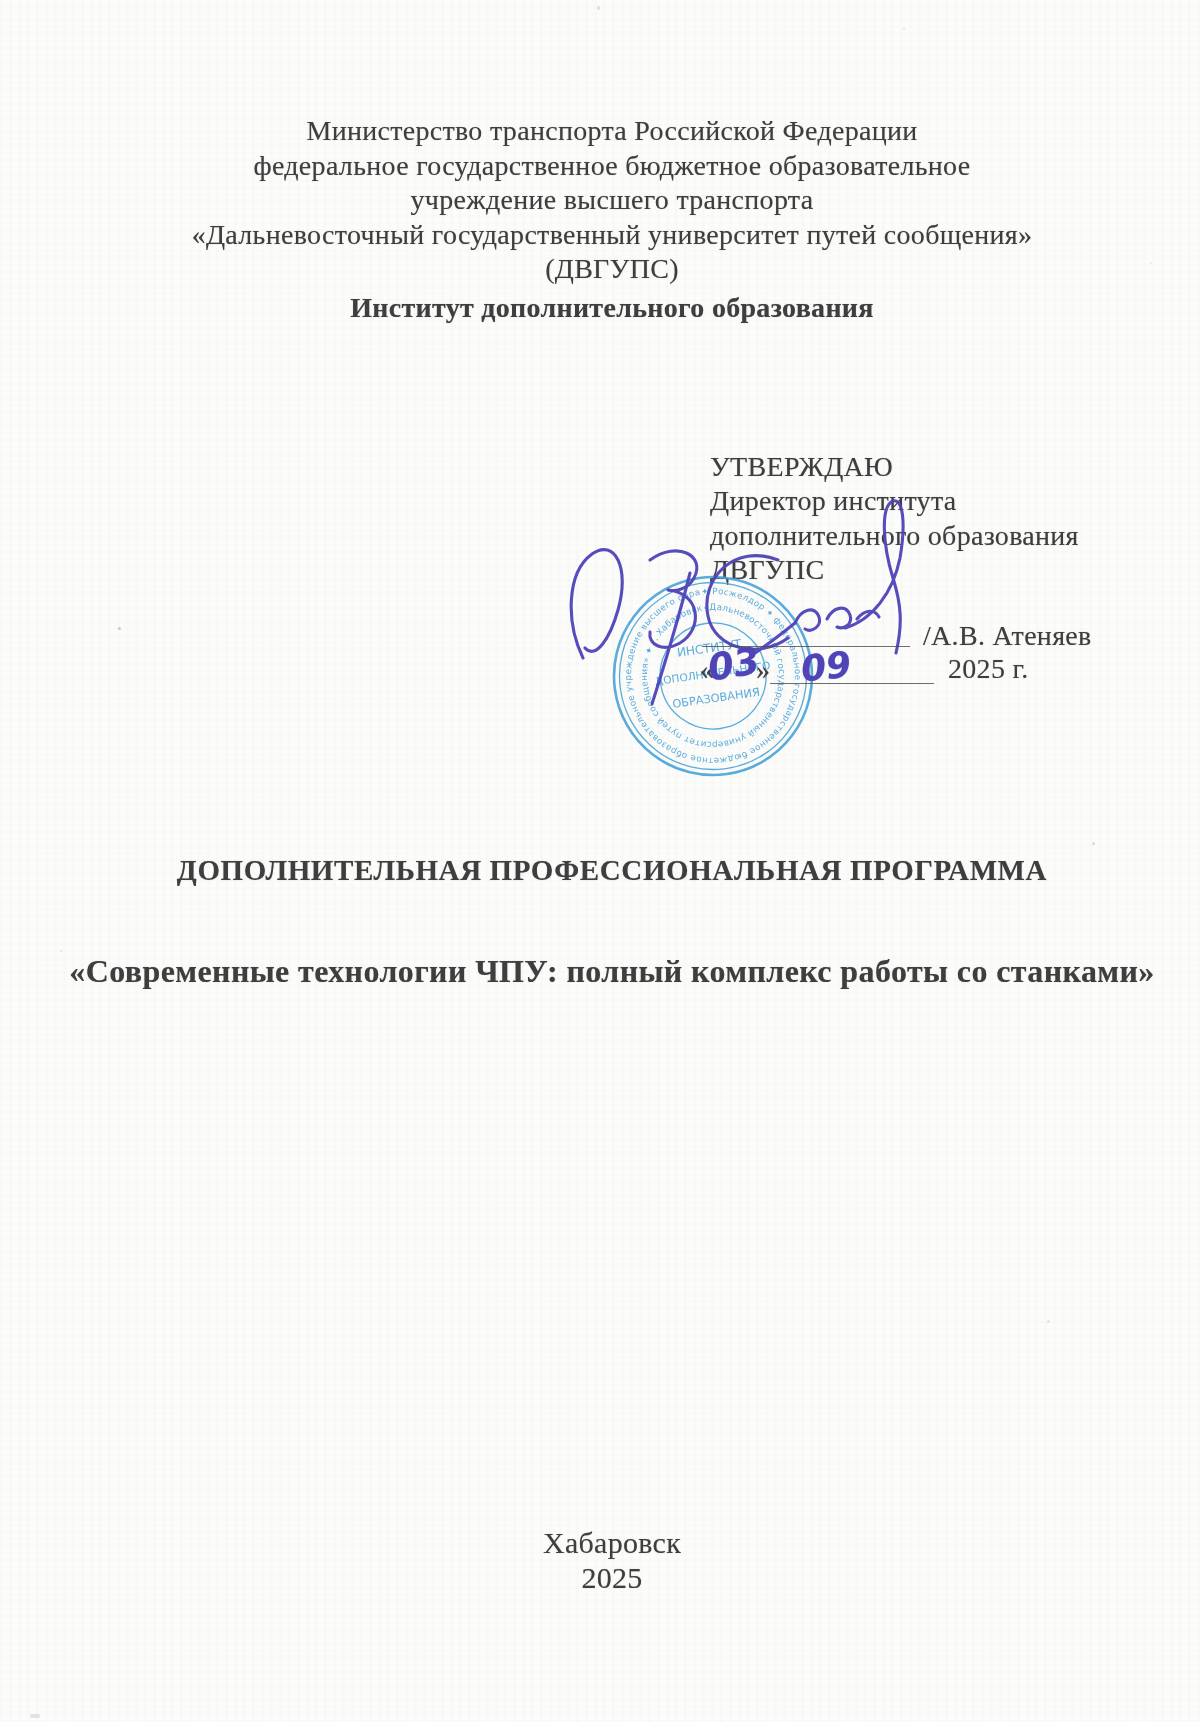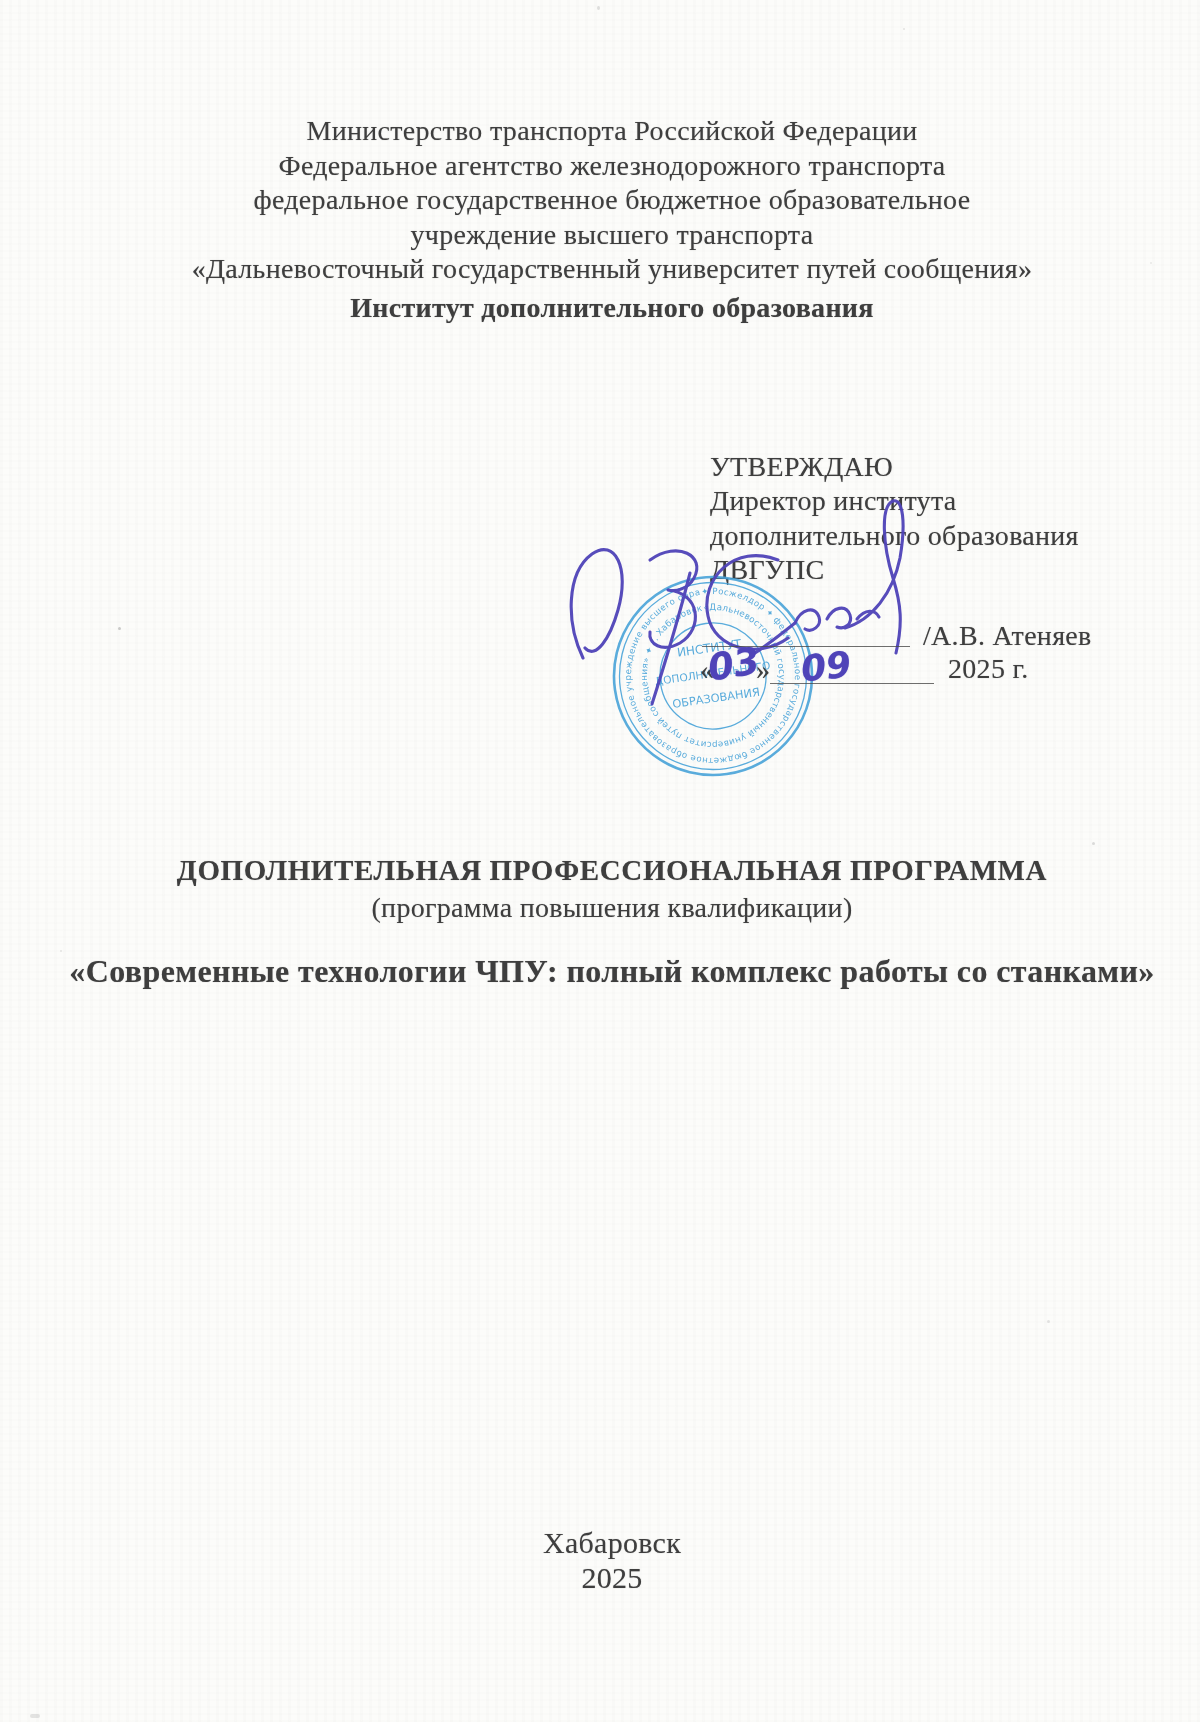--- a/index.html
+++ b/index.html
@@ -81,24 +81,24 @@
 
   .speck{position:absolute;background:rgba(80,80,80,.28);border-radius:50%;}
 </style>
 </head>
 <body>
 
 <div class="page">
 
   <div class="center-col header-block print">
     <span style="display:block">Министерство транспорта Российской Федерации</span>
-    <span style="display:block">Федеральное агентство железнодорожного транспорта</span>
     <span style="display:block">федеральное государственное бюджетное образовательное</span>
     <span style="display:block">учреждение высшего транспорта</span>
     <span style="display:block">«Дальневосточный государственный университет путей сообщения»</span>
+    <span style="display:block">(ДВГУПС)</span>
     <span class="institute-line">Институт дополнительного образования</span>
   </div>
 
   <div class="approval print">
     <span class="line bold">УТВЕРЖДАЮ</span>
     <span class="line">Директор института</span>
     <span class="line">дополнительного образования</span>
     <span class="line">ДВГУПС</span>
   </div>
 
@@ -143,21 +143,20 @@
   <div class="signee print">/А.В. Атеняев</div>
   <span class="quote-open print">«</span>
   <span class="quote-close print">»</span>
   <div class="date-underline"></div>
   <span class="ink hand-day">03</span>
   <span class="ink hand-month">09</span>
   <div class="year-label print">2025 г.</div>
 
   <div class="center-col title-block print">
     <span class="title-main">ДОПОЛНИТЕЛЬНАЯ ПРОФЕССИОНАЛЬНАЯ ПРОГРАММА</span>
-    <span class="title-sub">(программа повышения квалификации)</span>
   </div>
   <div class="course-title print">«Современные технологии ЧПУ: полный комплекс работы со станками»</div>
 
   <div class="center-col footer-block print">
     <span>Хабаровск</span>
     <span>2025</span>
   </div>
 
   <div class="speck" style="left:118px;top:627px;width:3px;height:3px;"></div>
   <div class="speck" style="left:1092px;top:842px;width:3px;height:3px;opacity:.7;"></div>

